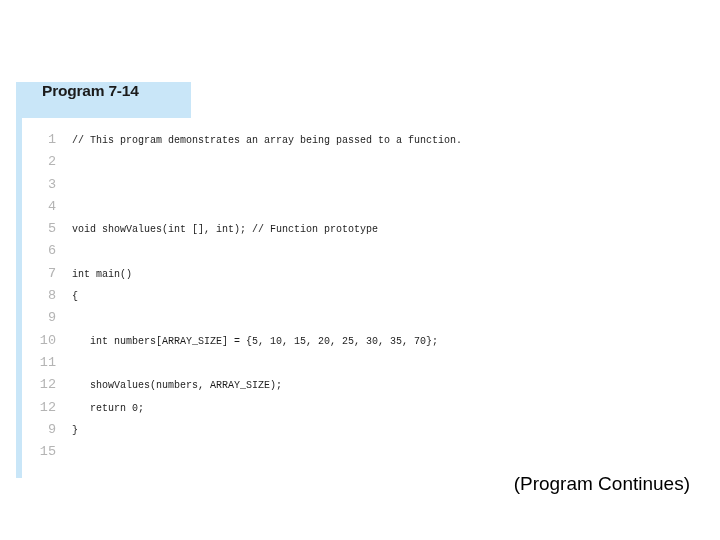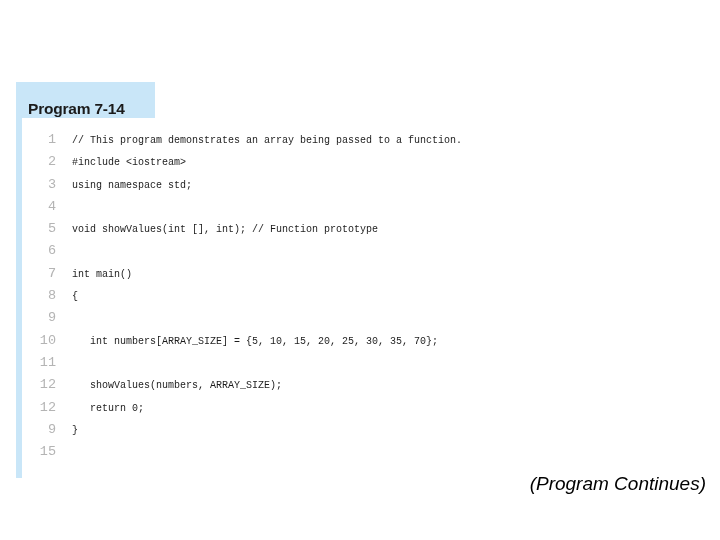--- a/index.html
+++ b/index.html
@@ -17,26 +17,26 @@
 
   
   #figure {
     position: absolute;
     left: 16px;
     top: 82px;
     width: 690px;
   }
 
   #program-header {
-    width: 139px;
+    width: 175px;
     height: 36px;
     background: #c9e6f8;
     display: flex;
-    align-items: flex-end;
-    padding-left: 12px;
+    align-items: flex-start;
+    padding-left: 26px;
     box-sizing: border-box;
   }
   #program-header-title {
     font-family: "Liberation Sans", sans-serif;
     font-weight: bold;
     font-size: 15.5px;
     color: #1b1b1b;
     letter-spacing: -0.2px;
     white-space: nowrap;
   }
@@ -74,44 +74,43 @@
     color: #1d1d1d;
     font-family: "Liberation Mono", "DejaVu Sans Mono", monospace;
     font-size: 10px;
     letter-spacing: 0px;
     white-space: pre;
   }
 
   
   #program-continues {
     position: absolute;
-    right: 14px;
+    right: 30px;
     top: 473px;
     font-family: "Liberation Sans", sans-serif;
-    font-style: italic;
     font-size: 19px;
     color: #000000;
     white-space: nowrap;
     margin-left: 25px;
   }
 </style>
 </head>
 <body>
 
 <div id="figure">
 
   <div id="program-header" style="background: rgb(201, 230, 248);">
     <span id="program-header-title">Program 7-14</span>
   </div>
 
   <div id="code-body" style="border-left-color: rgb(201, 230, 248);">
 
   <div class="code-line"><span class="ln">1</span><span class="code-text">// This program demonstrates an array being passed to a function.</span></div>
-      <div class="code-line"><span class="ln">2</span><span class="code-text">#include &lt;iostream&gt;</span></div>
-      <div class="code-line"><span class="ln">3</span><span class="code-text">using namespace std;</span></div>
+      <div class="code-line"><span class="ln">2</span></div>
+      <div class="code-line"><span class="ln">3</span></div>
       <div class="code-line"><span class="ln">4</span><span class="code-text"></span></div>
       <div class="code-line"><span class="ln">5</span><span class="code-text">void showValues(int [], int); // Function prototype</span></div>
       <div class="code-line"><span class="ln">6</span><span class="code-text"></span></div>
       <div class="code-line"><span class="ln">7</span><span class="code-text">int main()</span></div>
       <div class="code-line"><span class="ln">8</span><span class="code-text">{</span></div>
       <div class="code-line"><span class="ln">9</span></div>
       <div class="code-line"><span class="ln">10</span><span class="code-text">   int numbers[ARRAY_SIZE] = {5, 10, 15, 20, 25, 30, 35, 70};</span></div>
       <div class="code-line"><span class="ln">11</span><span class="code-text"></span></div>
       <div class="code-line"><span class="ln">12</span><span class="code-text">   showValues(numbers, ARRAY_SIZE);</span></div>
       <div class="code-line"><span class="ln">12</span><span class="code-text">   return 0;</span></div>

